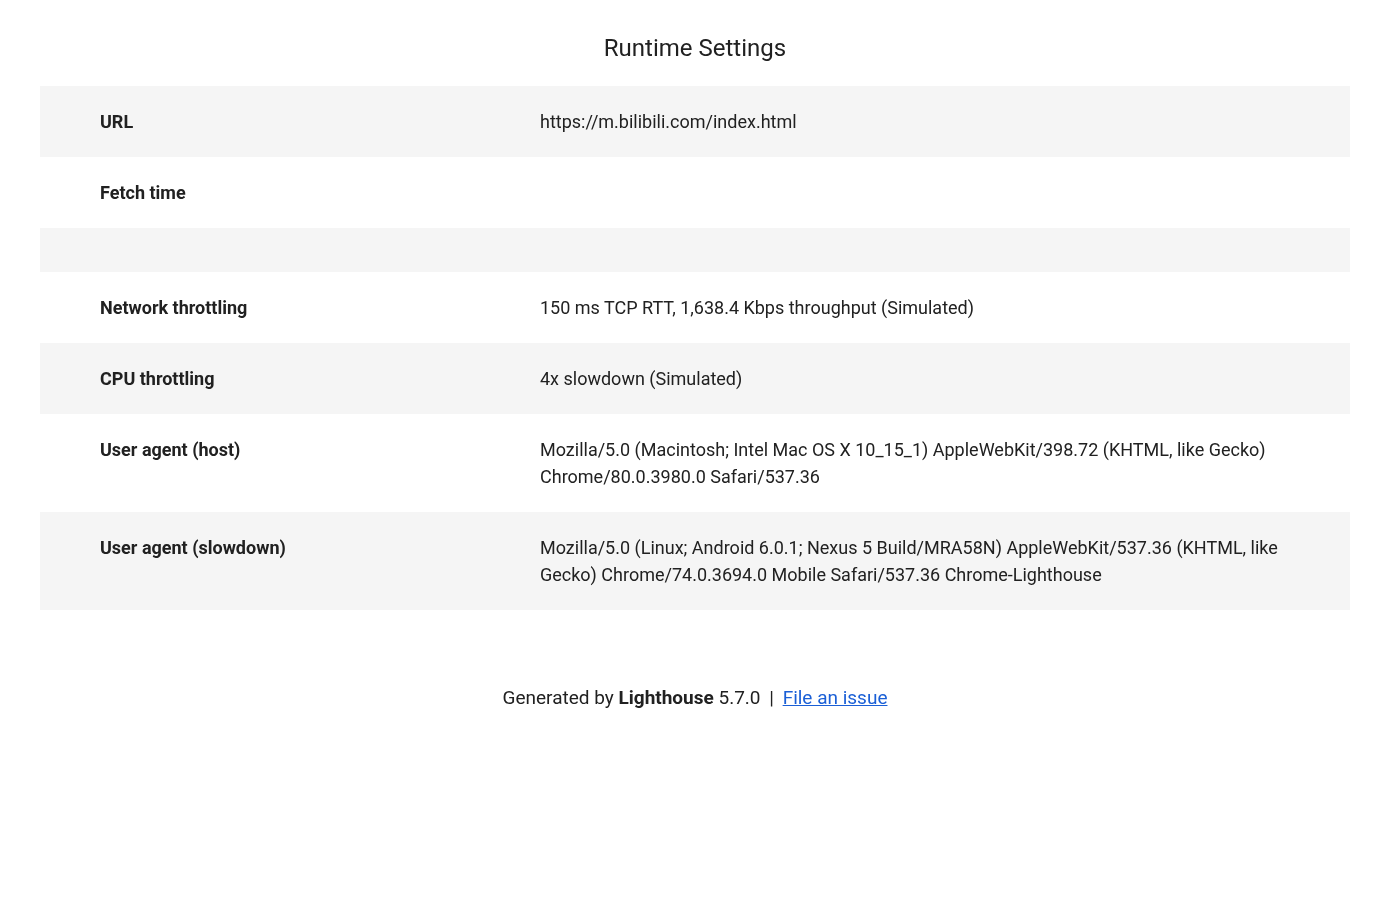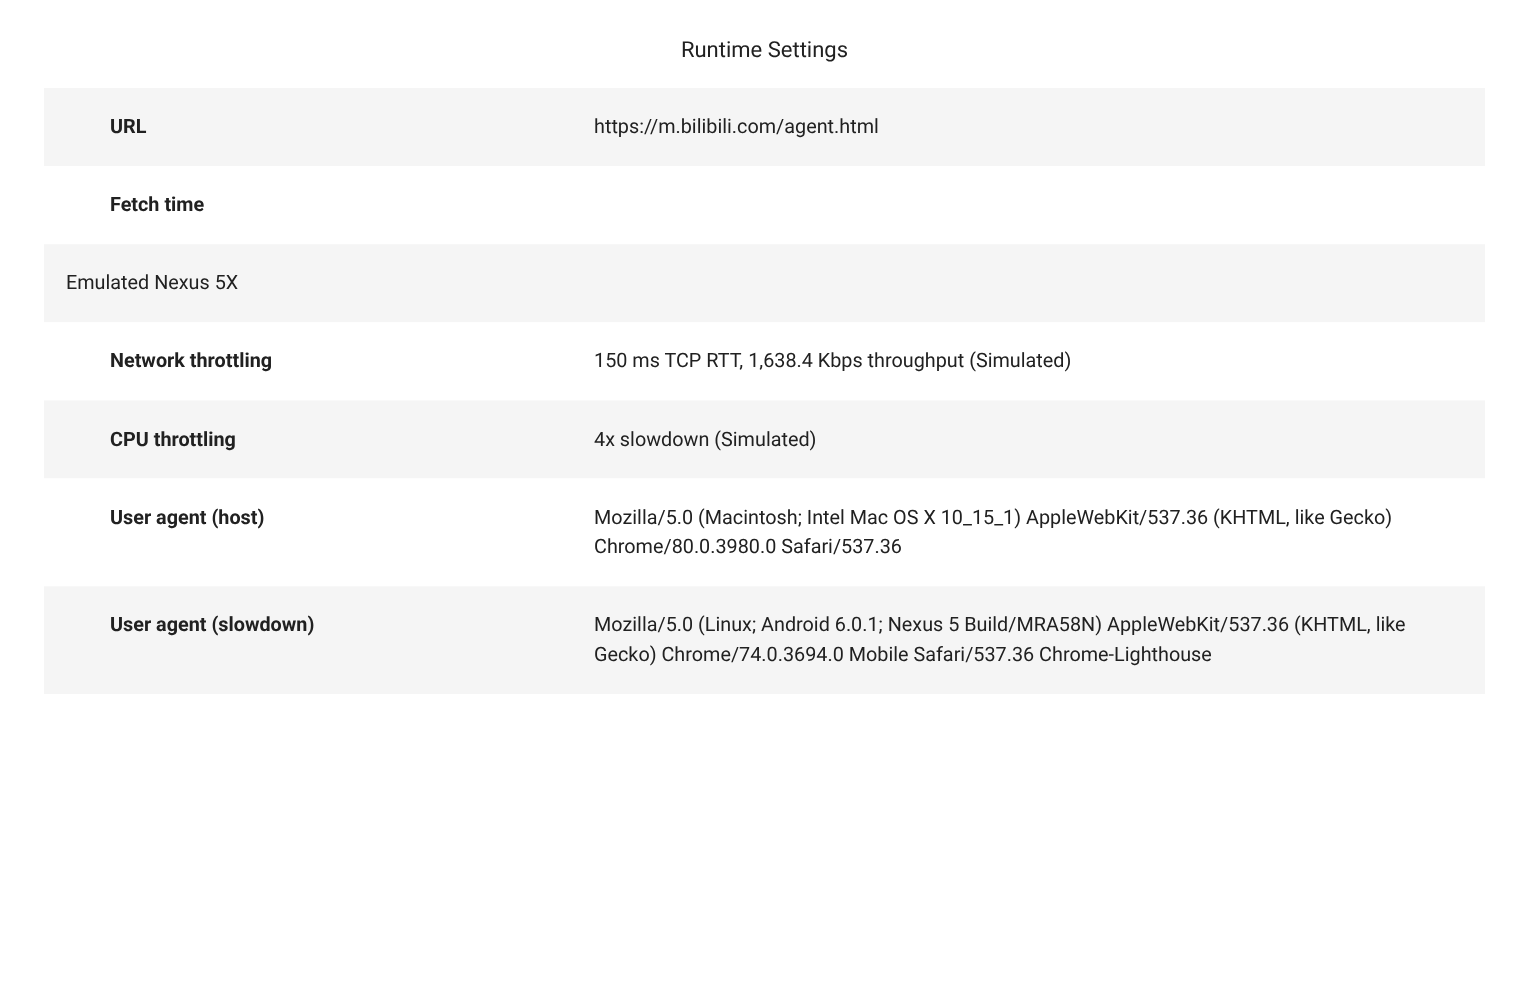--- a/index.html
+++ b/index.html
@@ -14,21 +14,21 @@
       font-size: 18px;
       line-height: 1.5;
     }
     .container {
       max-width: 1350px;
       margin: 0 auto;
       padding: 20px;
     }
     .page-title {
       text-align: center;
-      font-size: 20px;
+      font-size: 24px;
       font-weight: 400;
       color: #212121;
       padding: 10px 0 20px 0;
     }
     .settings-table {
       width: 100%;
       border-collapse: collapse;
     }
     .settings-row {
       display: flex;
@@ -83,41 +83,43 @@
   </style>
 </head>
 <body>
 
 <div class="container">
   <div class="page-title">Runtime Settings</div>
 
   <div class="settings-table">
     <div class="settings-row">
       <div class="settings-label">URL</div>
-      <div class="settings-value">https://m.bilibili.com/agent.html</div>
+      <div class="settings-value">https://m.bilibili.com/index.html</div>
     </div>
     <div class="settings-row">
       <div class="settings-label">Fetch time</div>
     </div>
     <div class="settings-row">
-      <div class="settings-value">Emulated Nexus 5X</div>
     </div>
     <div class="settings-row">
       <div class="settings-label">Network throttling</div>
       <div class="settings-value">150 ms TCP RTT, 1,638.4 Kbps throughput (Simulated)</div>
     </div>
     <div class="settings-row">
       <div class="settings-label">CPU throttling</div>
       <div class="settings-value">4x slowdown (Simulated)</div>
     </div>
     <div class="settings-row">
       <div class="settings-label">User agent (host)</div>
-      <div class="settings-value">Mozilla/5.0 (Macintosh; Intel Mac OS X 10_15_1) AppleWebKit/537.36 (KHTML, like Gecko) Chrome/80.0.3980.0 Safari/537.36</div>
+      <div class="settings-value">Mozilla/5.0 (Macintosh; Intel Mac OS X 10_15_1) AppleWebKit/398.72 (KHTML, like Gecko) Chrome/80.0.3980.0 Safari/537.36</div>
     </div>
     <div class="settings-row">
       <div class="settings-label">User agent (slowdown)</div>
       <div class="settings-value">Mozilla/5.0 (Linux; Android 6.0.1; Nexus 5 Build/MRA58N) AppleWebKit/537.36 (KHTML, like Gecko) Chrome/74.0.3694.0 Mobile Safari/537.36 Chrome-Lighthouse</div>
     </div>
     <div class="settings-row">
     </div>
   </div>
 
+  <div class="footer">
+    <span class="generated-by">Generated by </span><span class="lighthouse-name">Lighthouse</span><span class="version"> 5.7.0</span><span class="separator"> | </span><a class="issue-link">File an issue</a>
+  </div>
 </div>
 
 </body></html>

